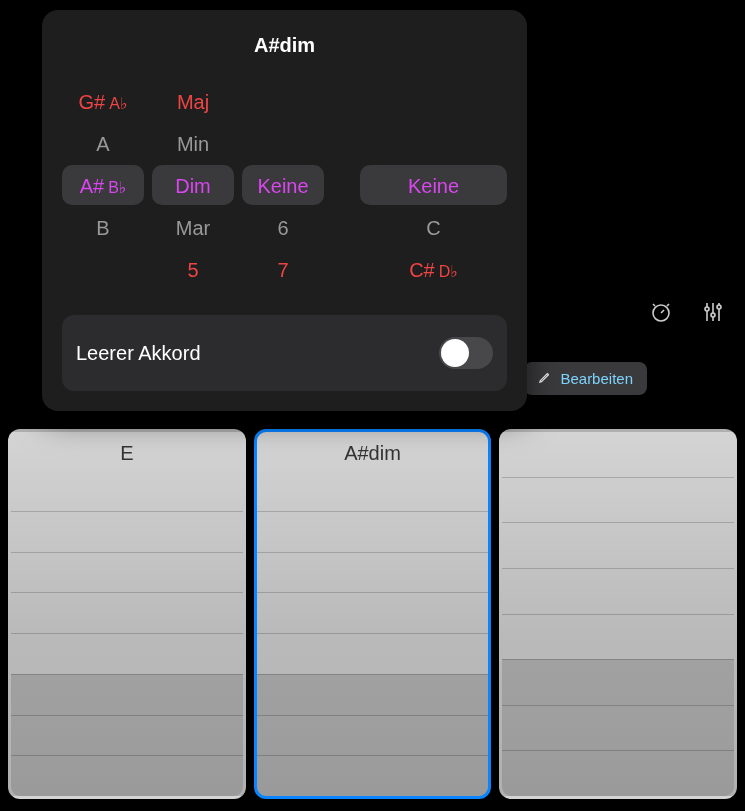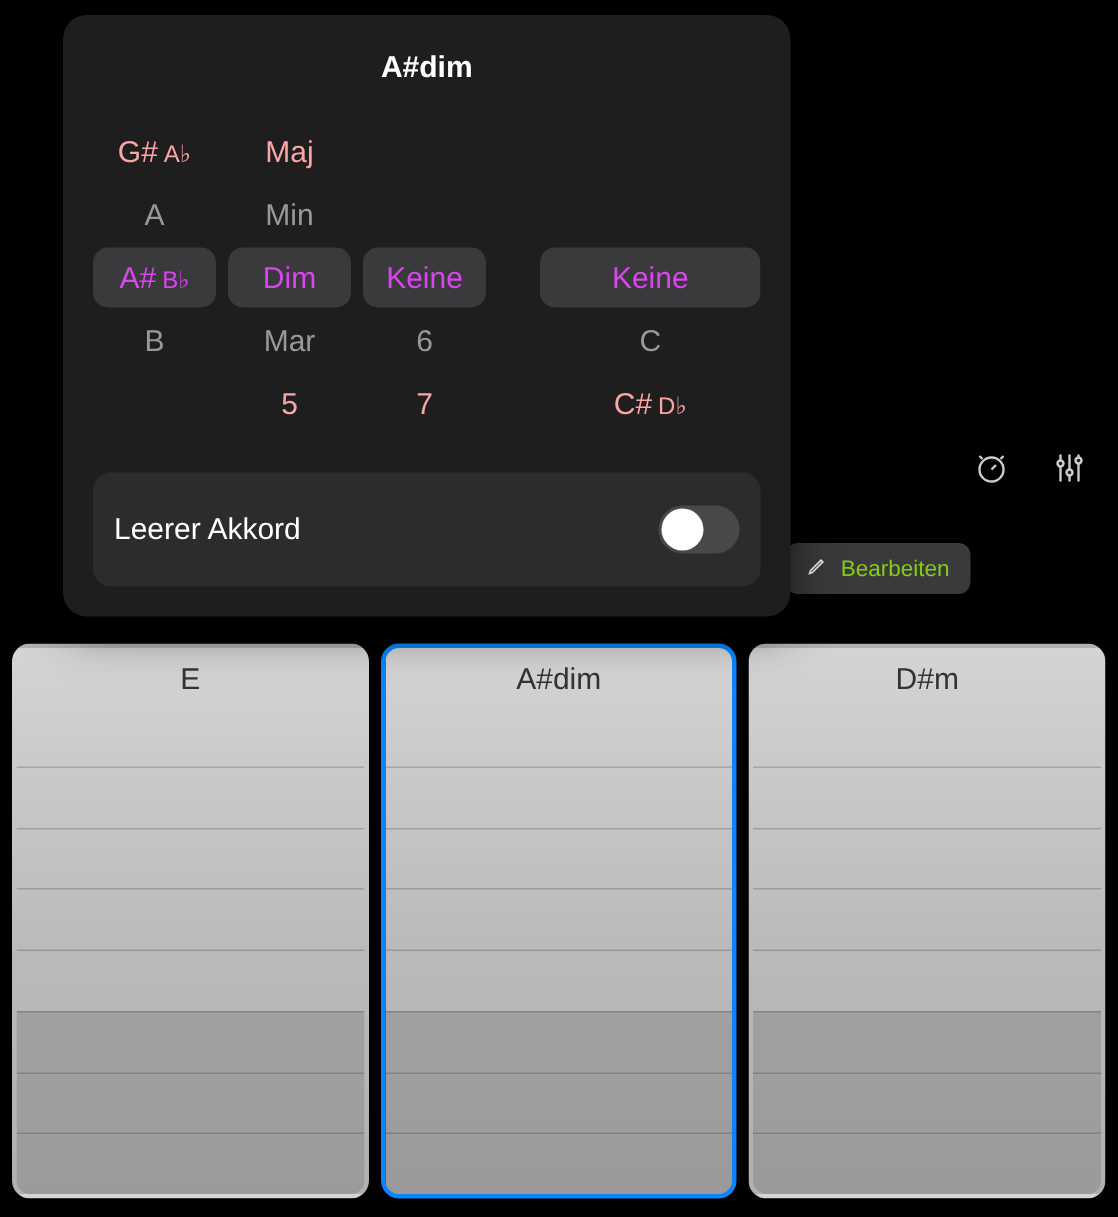--- a/index.html
+++ b/index.html
@@ -54,21 +54,21 @@
     .picker-items {
       position: relative;
       display: flex;
       flex-direction: column;
       align-items: center;
     }
     .pitem {
       height: 42px;
       line-height: 42px;
       font-size: 20px;
-      color: #fca5a5;
+      color: #ef4444;
       white-space: nowrap;
     }
     .pitem.active { color: #d946ef; }
     .pitem.near { color: #999; }
     .pitem .enh { font-size: 16px; margin-left: 4px; }
     .toggle-row {
       display: flex;
       align-items: center;
       justify-content: space-between;
       background: #2c2c2e;
@@ -105,21 +105,21 @@
     .edit-btn {
       position: absolute;
       top: 362px;
       right: 98px;
       background: #3a3a3c;
       border-radius: 8px;
       padding: 8px 14px;
       display: flex;
       align-items: center;
       gap: 8px;
-      color: #84cc16;
+      color: #7dd3fc;
       font-size: 15px;
       cursor: pointer;
     }
     .chord-strip {
       position: absolute;
       bottom: 12px;
       left: 0;
       right: 0;
       height: 370px;
       display: flex;
@@ -265,21 +265,20 @@
         <div class="crow"></div>
         <div class="crow"></div>
         <div class="crow"></div>
         <div class="crow"></div>
         <div class="crow dark"></div>
         <div class="crow dark"></div>
         <div class="crow dark"></div>
       </div>
     </div>
     <div class="chord-card">
-      <div class="chord-title">D#m</div>
       <div class="chord-rows">
         <div class="crow"></div>
         <div class="crow"></div>
         <div class="crow"></div>
         <div class="crow"></div>
         <div class="crow"></div>
         <div class="crow dark"></div>
         <div class="crow dark"></div>
         <div class="crow dark"></div>
       </div>

